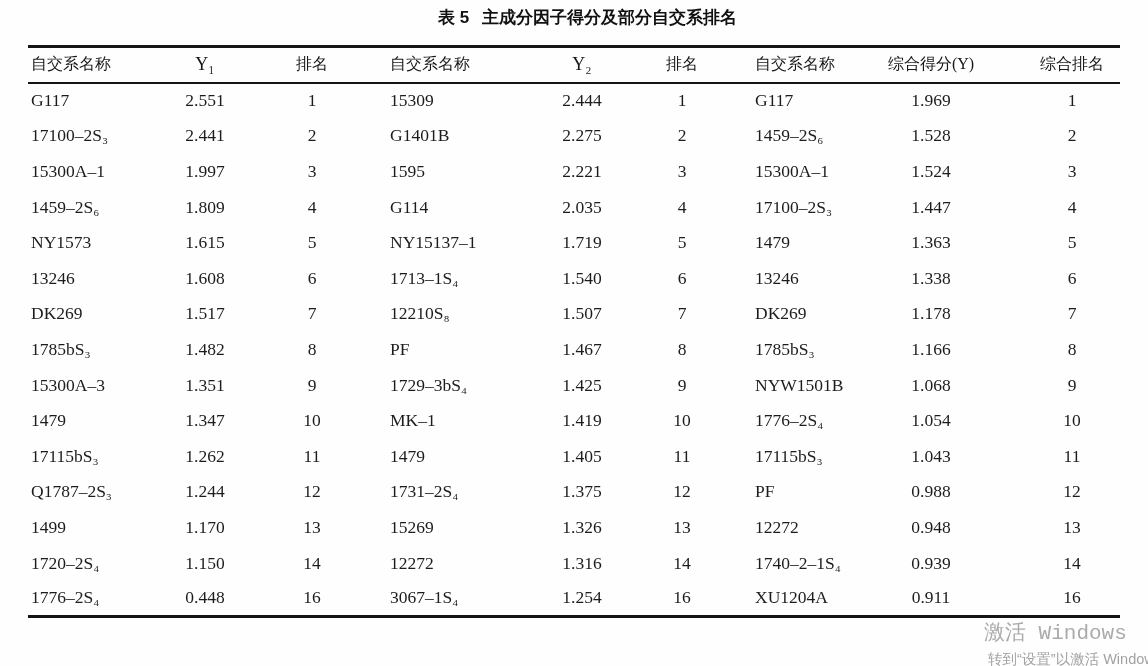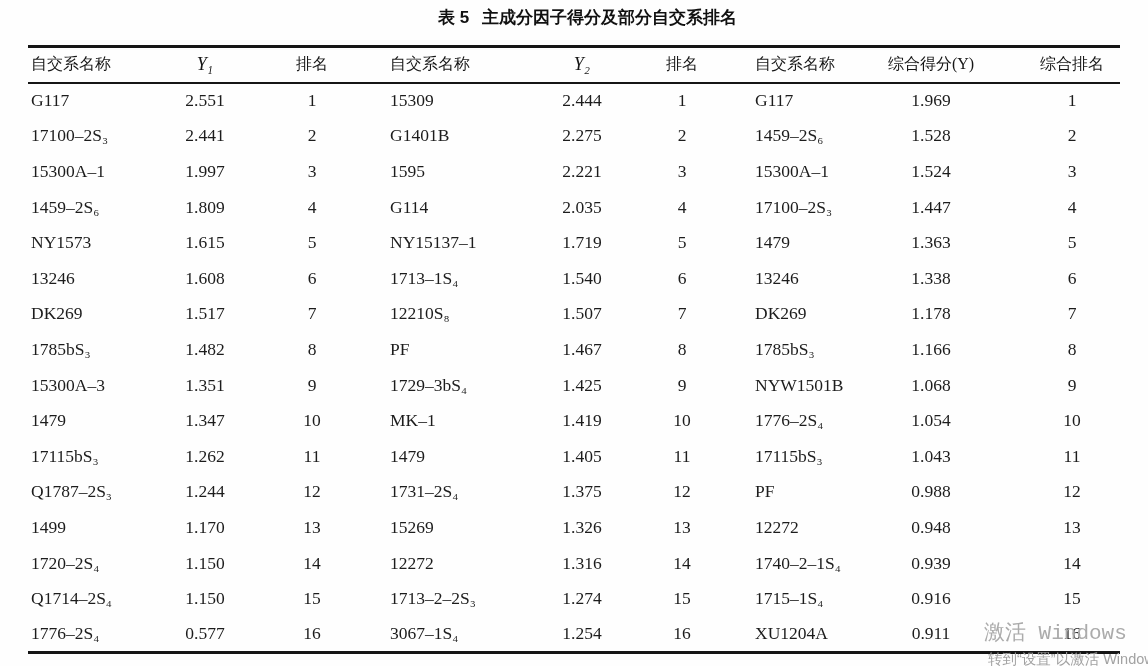--- a/index.html
+++ b/index.html
@@ -60,21 +60,20 @@
     text-align: center;
     white-space: nowrap;
     color: #1c1c1c;
   }
   th:nth-child(1), td:nth-child(1) { text-align: left; padding-left: 3px; }
   th:nth-child(4), td:nth-child(4) { text-align: left; padding-left: 16px; }
   th:nth-child(7), td:nth-child(7) { text-align: left; padding-left: 11px; }
   th:nth-child(9), td:nth-child(9) { padding-left: 36px; }
   th:nth-child(2), th:nth-child(5) {
     font-family: "Liberation Serif", "DejaVu Serif", serif;
-    font-style: italic;
     font-size: 18px;
   }
   .watermark-line1 {
     position: absolute;
     left: 984px;
     top: 621px;
     font-family: Liberation Mono, monospace;
     font-size: 21px;
     line-height: 26px;
     color: #ababab;
@@ -274,33 +273,22 @@
           <td>1.150</td>
           <td>14</td>
           <td>12272</td>
           <td>1.316</td>
           <td>14</td>
           <td>1740–2–1S₄</td>
           <td>0.939</td>
           <td>14</td>
         </tr>
         <tr>
-          <td>Q1714–2S₄</td>
-          <td>1.150</td>
-          <td>15</td>
-          <td>1713–2–2S₃</td>
-          <td>1.274</td>
-          <td>15</td>
-          <td>1715–1S₄</td>
-          <td>0.916</td>
-          <td>15</td>
-        </tr>
-        <tr>
           <td>1776–2S₄</td>
-          <td>0.577</td>
+          <td>0.448</td>
           <td>16</td>
           <td>3067–1S₄</td>
           <td>1.254</td>
           <td>16</td>
           <td>XU1204A</td>
           <td>0.911</td>
           <td>16</td>
         </tr>
       </tbody>
   </table>

